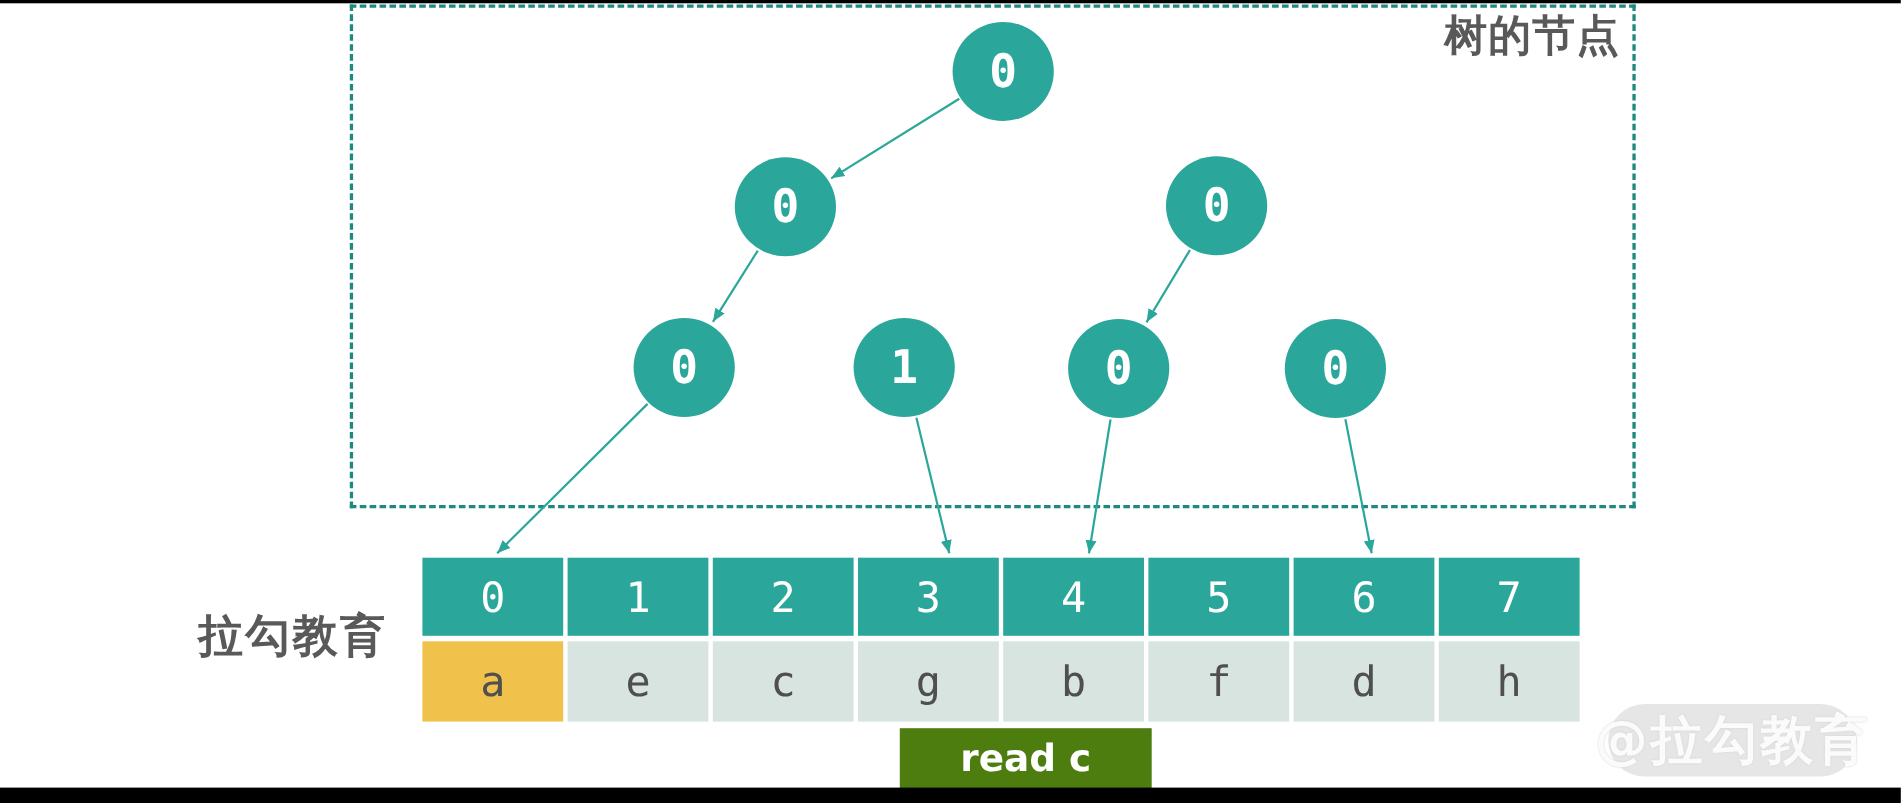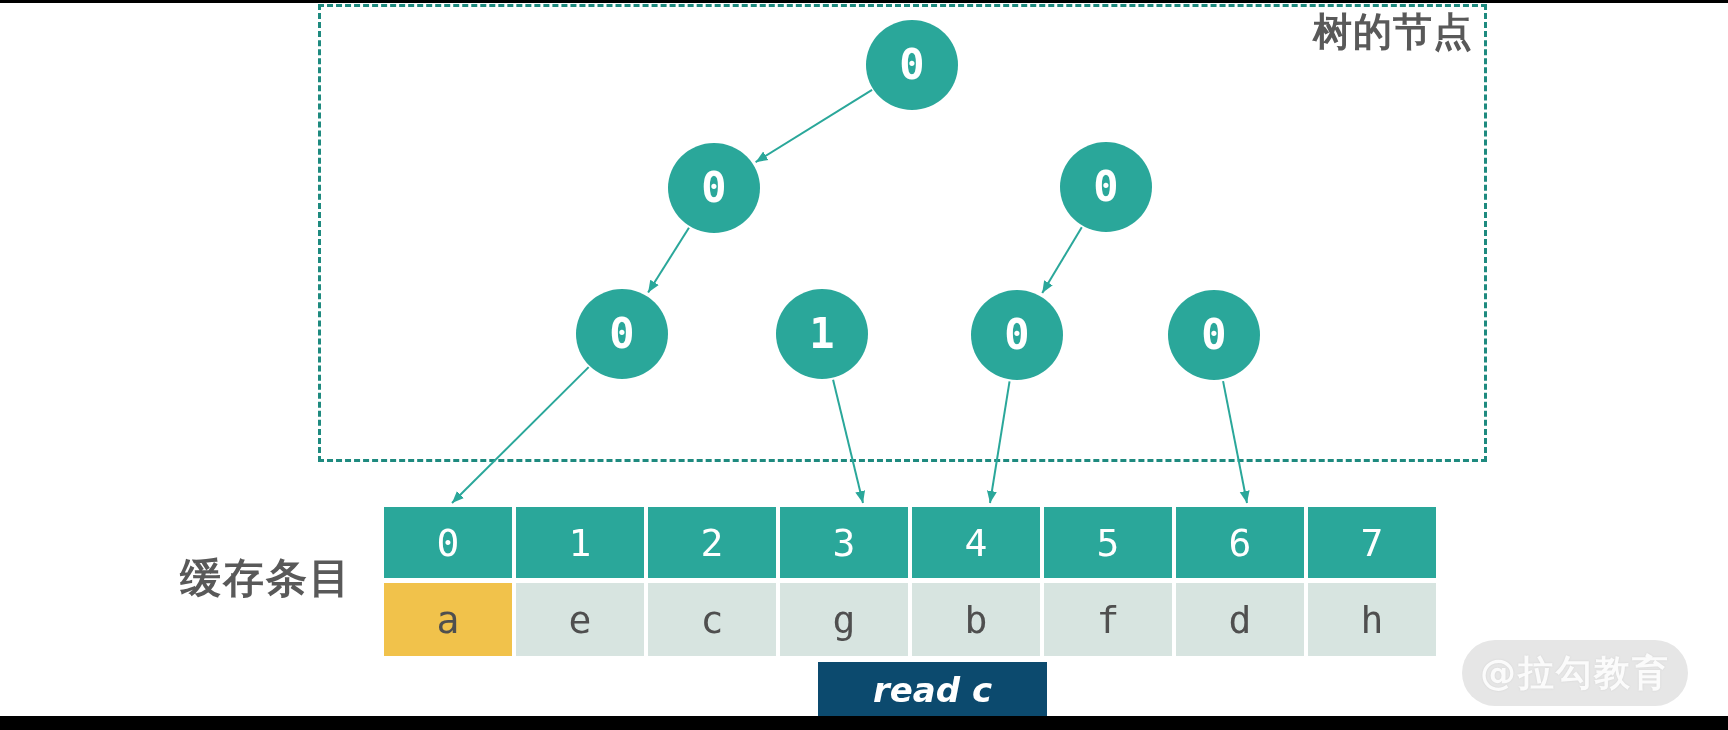--- a/index.html
+++ b/index.html
@@ -52,21 +52,21 @@
 
   .read-btn{
     position:absolute;left:818px;top:662px;width:229px;height:55px;
     display:flex;align-items:center;justify-content:center;
     color:#ffffff;font-size:34px;font-weight:bold;
   }
 
   .watermark{
     position:absolute;left:1462px;top:640px;width:226px;height:66px;
     border-radius:33px;display:flex;align-items:center;justify-content:center;
-    font-size:36px;font-weight:bold;letter-spacing:2px;
+    font-size:48px;font-weight:bold;letter-spacing:2px;
     color:#fbfbfb;text-shadow:0 0 2px #d0d0d0;white-space:nowrap;
   }
 </style>
 </head>
 <body>
 
 <div class="top-line"></div>
 
 <div class="tree-frame"></div>
 
@@ -115,19 +115,19 @@
       <div class="cell" style="background: rgb(215, 228, 224);">e</div>
       <div class="cell" style="background: rgb(215, 228, 224);">c</div>
       <div class="cell" style="background: rgb(215, 228, 224);">g</div>
       <div class="cell" style="background: rgb(215, 228, 224);">b</div>
       <div class="cell" style="background: rgb(215, 228, 224);">f</div>
       <div class="cell" style="background: rgb(215, 228, 224);">d</div>
       <div class="cell" style="background: rgb(215, 228, 224);">h</div>
     </div>
 </div>
 
-<div class="cache-label">缓存条目</div>
+<div class="cache-label">拉勾教育</div>
 
-<div class="read-btn" style="background: #0c4a6e; font-style: italic;">read c</div>
+<div class="read-btn" style="background: #4d7c0f;">read c</div>
 
 <div class="watermark" style="background: rgb(230, 230, 230);">@拉勾教育</div>
 
 <div class="bottom-bar"></div>
 
 </body></html>

